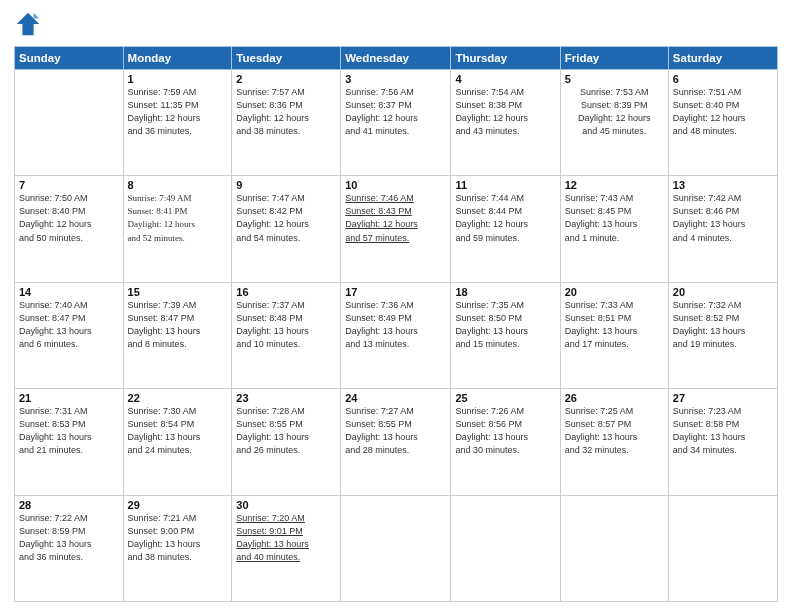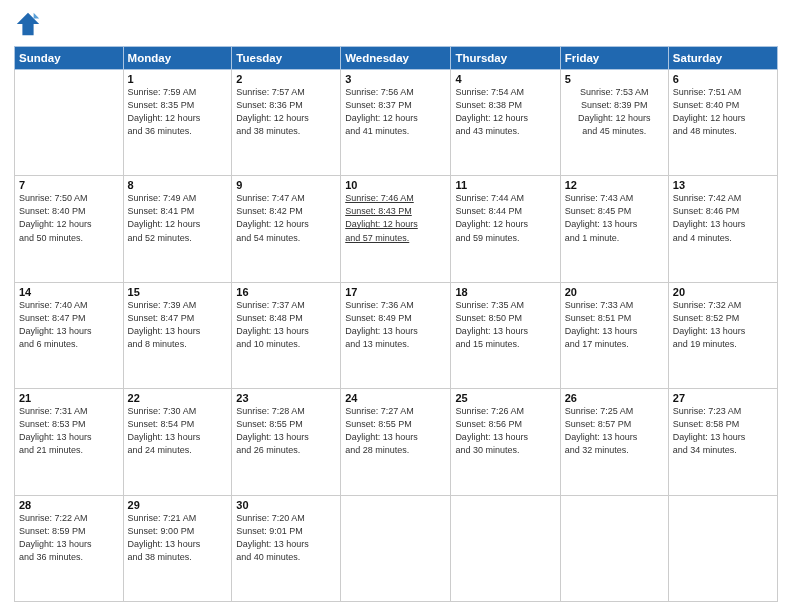--- a/index.html
+++ b/index.html
@@ -133,21 +133,21 @@
           <th>Friday</th>
           <th>Saturday</th>
         </tr>
     </thead>
     <tbody id="calendar-body">
     <tr class="row-shaded">
           <td></td>
           <td>
             <div class="cell-day">1</div>
             <div class="cell-info" style="white-space: pre-line;">Sunrise: 7:59 AM
-Sunset: 8:35 PM
+Sunset: 11:35 PM
 Daylight: 12 hours
 and 36 minutes.</div>
           </td>
           <td>
             <div class="cell-day">2</div>
             <div class="cell-info" style="white-space: pre-line;">Sunrise: 7:57 AM
 Sunset: 8:36 PM
 Daylight: 12 hours
 and 38 minutes.</div>
           </td>
@@ -183,21 +183,21 @@
         <tr>
           <td>
             <div class="cell-day">7</div>
             <div class="cell-info" style="white-space: pre-line;">Sunrise: 7:50 AM
 Sunset: 8:40 PM
 Daylight: 12 hours
 and 50 minutes.</div>
           </td>
           <td>
             <div class="cell-day">8</div>
-            <div class="cell-info" style="white-space: pre-line;">Sunrise: 7:49 AM
+            <div class="cell-info" style="white-space: pre-line; font-family: Liberation Serif, serif;">Sunrise: 7:49 AM
 Sunset: 8:41 PM
 Daylight: 12 hours
 and 52 minutes.</div>
           </td>
           <td>
             <div class="cell-day">9</div>
             <div class="cell-info" style="white-space: pre-line;">Sunrise: 7:47 AM
 Sunset: 8:42 PM
 Daylight: 12 hours
 and 54 minutes.</div>
@@ -343,21 +343,21 @@
           </td>
           <td>
             <div class="cell-day">29</div>
             <div class="cell-info" style="white-space: pre-line;">Sunrise: 7:21 AM
 Sunset: 9:00 PM
 Daylight: 13 hours
 and 38 minutes.</div>
           </td>
           <td>
             <div class="cell-day">30</div>
-            <div class="cell-info" style="white-space: pre-line;">Sunrise: 7:20 AM
+            <div class="cell-info" style="white-space: pre-line; text-decoration: underline;">Sunrise: 7:20 AM
 Sunset: 9:01 PM
 Daylight: 13 hours
 and 40 minutes.</div>
           </td>
           <td></td>
           <td></td>
           <td></td>
           <td></td>
         </tr>
       </tbody>

